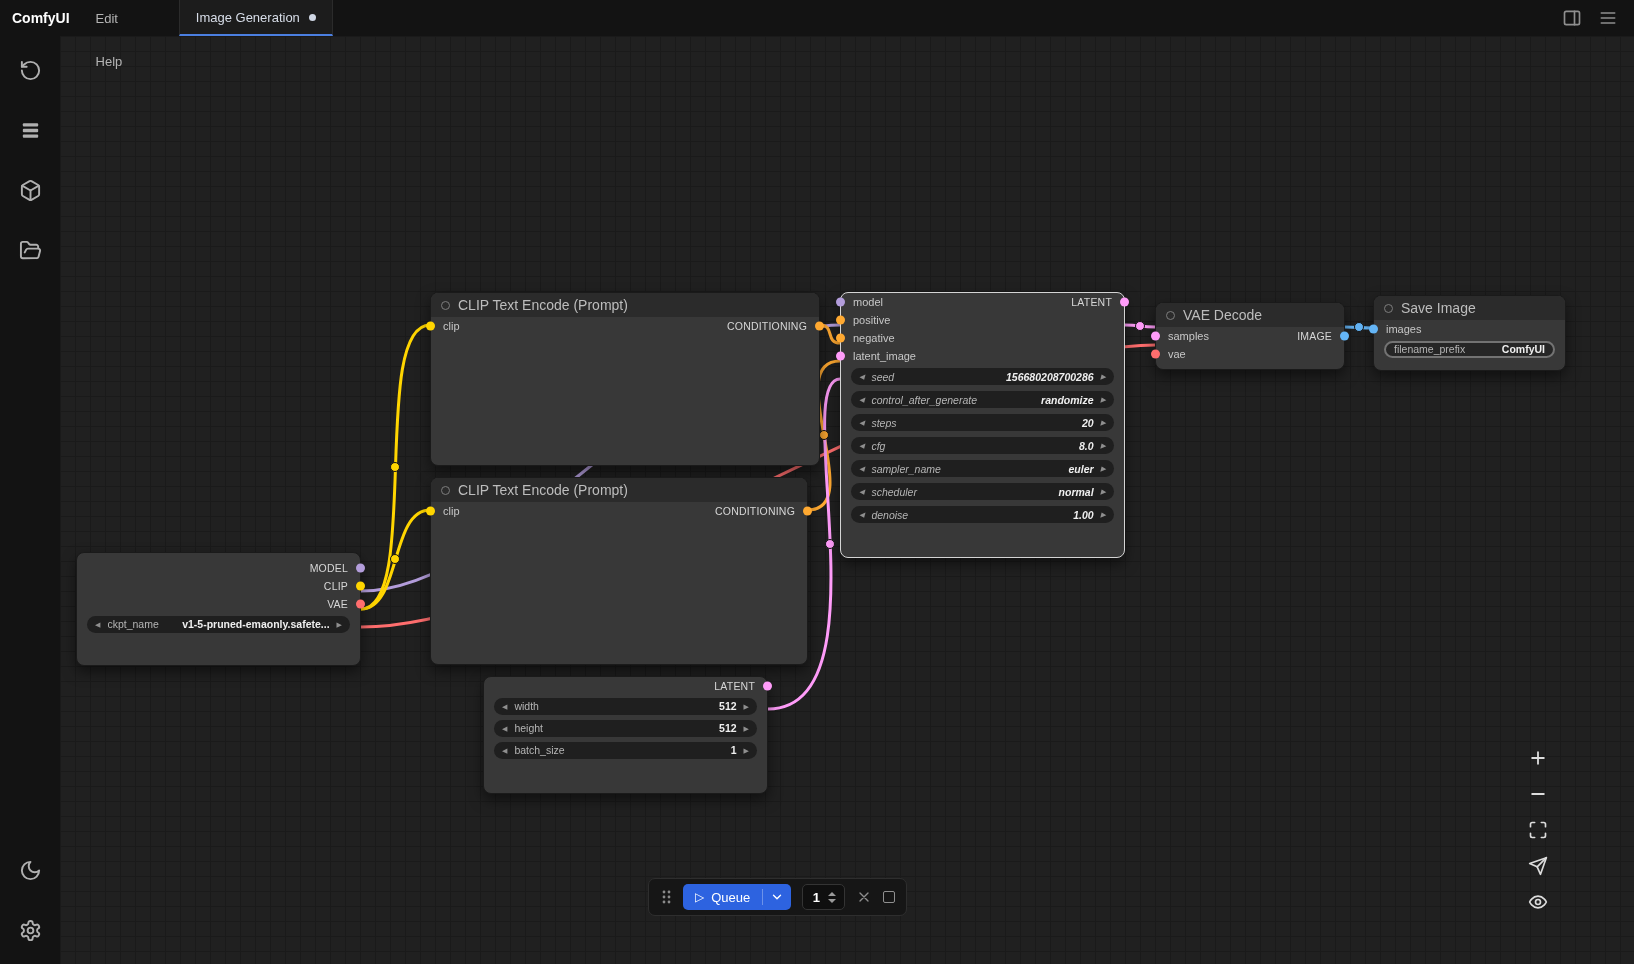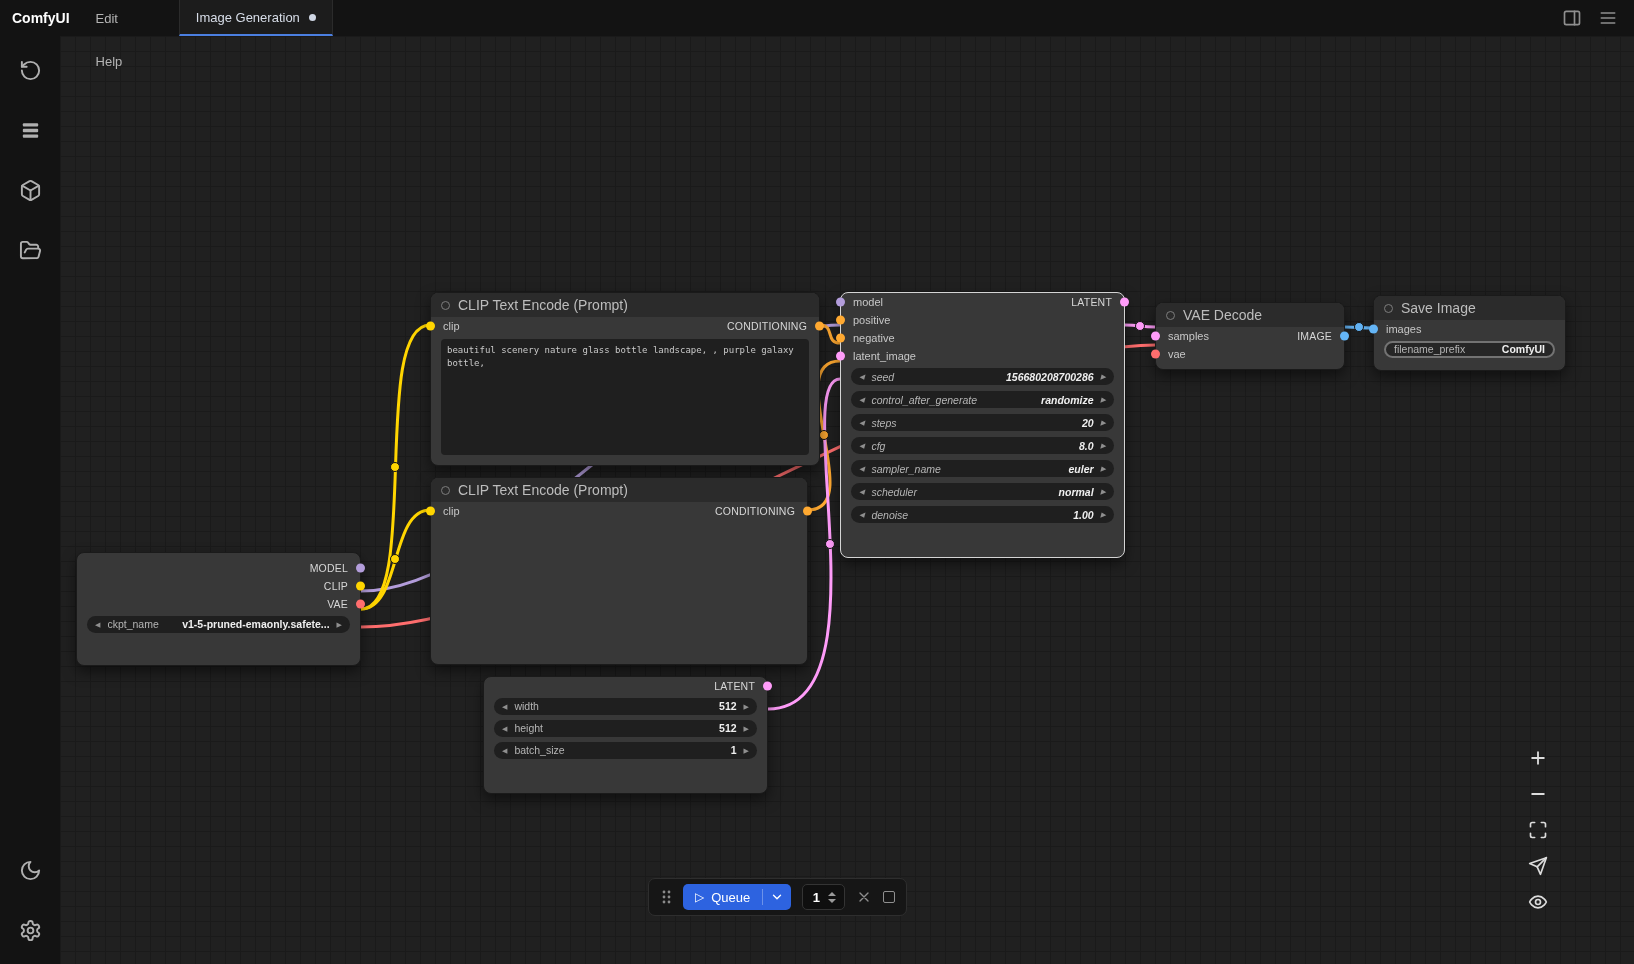--- a/index.html
+++ b/index.html
@@ -211,21 +211,20 @@
     <div class="node-header">
       <span class="collapse-dot"></span>
       <span class="node-title">CLIP Text Encode (Prompt)</span>
     </div>
     <div class="slot-row">
       <span class="s-in">clip</span>
       <i class="dot in c-clip"></i>
       <span class="s-out">CONDITIONING</span>
       <i class="dot out c-cond"></i>
     </div>
-    <div class="prompt-box">beautiful scenery nature glass bottle landscape, , purple galaxy bottle,</div>
   </div>
 
   <div class="node" style="left:370px;top:441px;width:378px;height:188px;">
     <div class="node-header">
       <span class="collapse-dot"></span>
       <span class="node-title">CLIP Text Encode (Prompt)</span>
     </div>
     <div class="slot-row">
       <span class="s-in">clip</span>
       <i class="dot in c-clip"></i>

